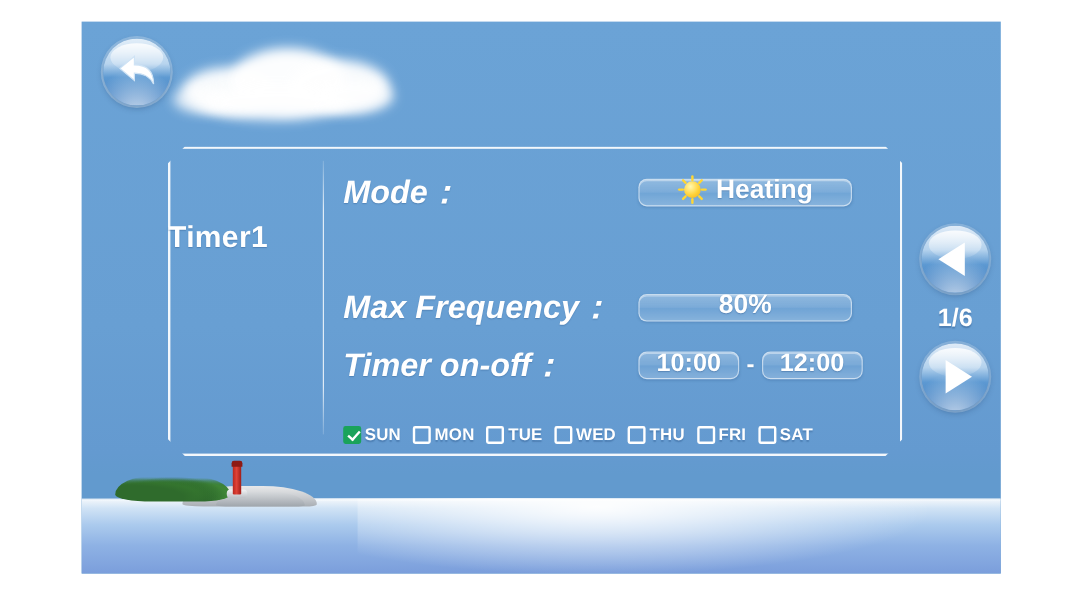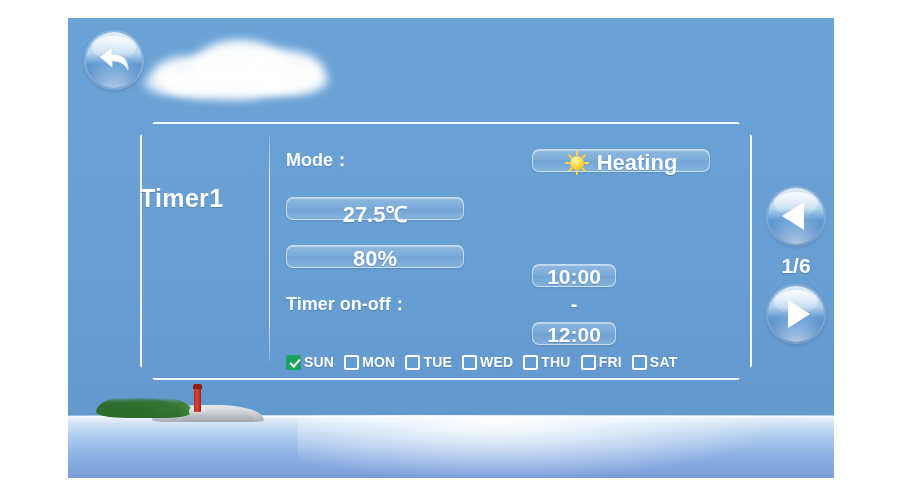--- a/index.html
+++ b/index.html
@@ -265,45 +265,46 @@
   }
   .row {
     position: relative;
     height: 48px;
     display: flex;
     align-items: center;
   }
   .row .label {
     width: 246px;
     color: #ffffff;
-    font-size: 18px;
+    font-size: 27px;
     font-weight: 600;
     text-shadow: 0 1px 1px rgba(30,70,120,0.3);
     white-space: nowrap;
+    font-style: italic;
   }
   .vbox {
     height: 23px;
     border-radius: 7px;
     border: 1px solid rgba(255,255,255,0.55);
     box-sizing: border-box;
     background: linear-gradient(180deg, rgba(255,255,255,0.26) 0%, rgba(255,255,255,0.13) 48%, rgba(255,255,255,0.05) 52%, rgba(255,255,255,0.20) 100%);
     box-shadow: inset 0 1px 0 rgba(255,255,255,0.4), 0 1px 2px rgba(30,70,120,0.18);
     display: flex;
-    align-items: flex-start;
+    align-items: flex-end;
     justify-content: center;
     color: #ffffff;
     font-size: 22px;
     font-weight: 600;
     text-shadow: 0 1px 1px rgba(30,70,120,0.35);
     cursor: pointer;
   }
   .vbox.wide { width: 178px; }
   .vbox.time { width: 84px; font-size: 21px; }
   .mode-inner { display: flex; align-items: center; gap: 8px; }
-  .time-wrap { display: flex; align-items: center; gap: 6px; flex-direction: column; }
+  .time-wrap { display: flex; align-items: center; gap: 6px; }
   .time-sep {
     color: #ffffff;
     font-size: 20px;
     font-weight: 700;
     text-shadow: 0 1px 1px rgba(30,70,120,0.35);
   }
 
   
   .sun-icon { position: relative; width: 24px; height: 24px; flex: 0 0 auto; }
   .sun-icon .disc {
@@ -471,26 +472,24 @@
                 <span class="ray" style="transform:rotate(225deg)"></span>
                 <span class="ray" style="transform:rotate(270deg)"></span>
                 <span class="ray" style="transform:rotate(315deg)"></span>
               </span>
               <span>Heating</span>
             </span>
           </div>
         </div>
 
         <div class="row">
-          <div class="vbox wide">
-            <span>27.5℃</span>
-          </div>
         </div>
 
         <div class="row">
+          <div class="label">Max Frequency：</div>
           <div class="vbox wide">
             <span>80%</span>
           </div>
         </div>
 
         <div class="row">
           <div class="label">Timer on-off：</div>
           <div class="time-wrap">
             <div class="vbox time">
               <span>10:00</span>

